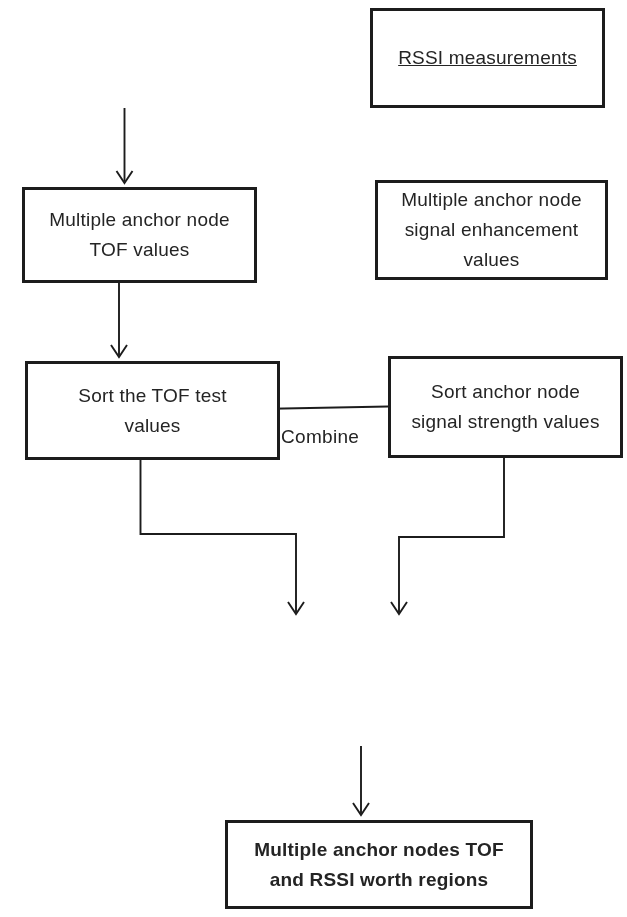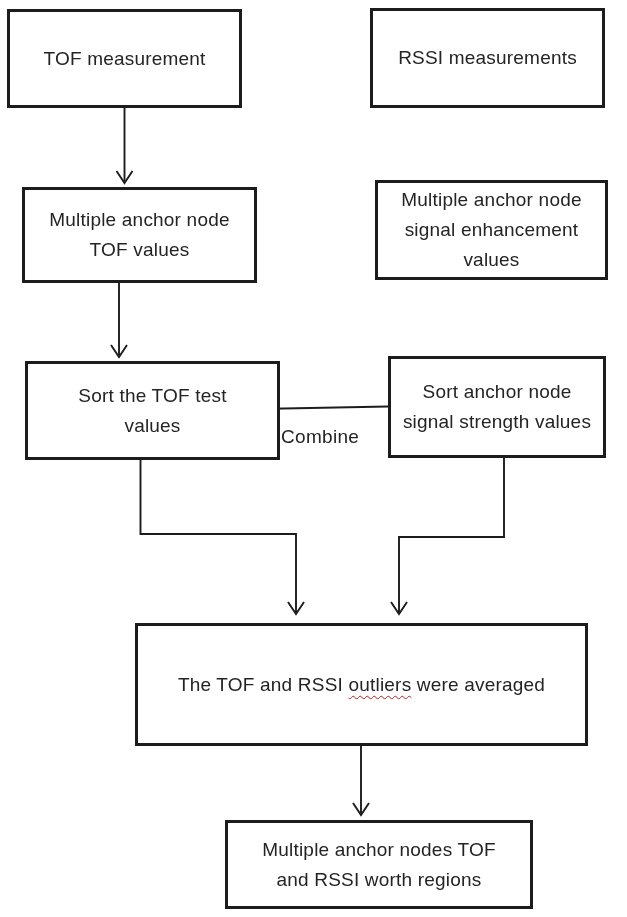--- a/index.html
+++ b/index.html
@@ -29,27 +29,27 @@
     display:flex;align-items:center;justify-content:center;
     text-align:center;
   }
   .node .label{
     white-space:pre-line;
     font-size:19px;
     line-height:30px;
     letter-spacing:0.2px;
   }
   .b1{left:7px;  top:9px;   width:235px;height:99px;}
-  .b2{left:370px;top:8px;   width:235px;height:100px;}
+  .b2{left:370px;top:8px;   width:235px;height:100px;text-decoration:underline;}
   .b3{left:22px; top:187px; width:235px;height:96px;}
   .b4{left:375px;top:180px; width:233px;height:100px;}
   .b5{left:25px; top:361px; width:255px;height:99px;}
-  .b6{left:388px;top:356px; width:218px;height:102px;}
+  .b6{left:388px;top:356px; width:235px;height:102px;}
   .b7{left:135px;top:623px; width:453px;height:123px;border-width:3.5px;}
-  .b8{left:225px;top:820px; width:308px;height:89px;}
+  .b8{left:225px;top:820px; width:308px;height:89px;font-weight:bold;}
   .b7 .label{white-space:normal;}
   .underline-wavy{
     text-decoration-line:underline;
     text-decoration-style:wavy;
     text-decoration-color:var(--squiggle);
     text-decoration-thickness:1px;
     text-underline-offset:4px;
   }
   .edge-label{
     position:absolute;
@@ -95,23 +95,20 @@
       <path d="M504 458 L504 537 L399 537 L399 612"></path>
       <polyline points="391,602 399,614 407,602"></polyline>
     </g>
 
     <g>
       <path d="M361 746 L361 813"></path>
       <polyline points="353,803 361,815 369,803"></polyline>
     </g>
   </svg>
 
-  <div class="node b1">
-    <span class="label">TOF measurement</span>
-  </div>
 
   <div class="node b2">
     <span class="label">RSSI measurements</span>
   </div>
 
   <div class="node b3">
     <span class="label">Multiple anchor node
 TOF values</span>
   </div>
 
@@ -124,23 +121,20 @@
   <div class="node b5">
     <span class="label">Sort the TOF test
 values</span>
   </div>
 
   <div class="node b6">
     <span class="label">Sort anchor node
 signal strength values</span>
   </div>
 
-  <div class="node b7">
-    <span class="label"><span>The TOF and RSSI </span><span class="underline-wavy">outliers</span><span> were averaged</span></span>
-  </div>
 
   <div class="node b8">
     <span class="label">Multiple anchor nodes TOF
 and RSSI worth regions</span>
   </div>
 
   <div class="edge-label">Combine</div>
 
 </div>
 

